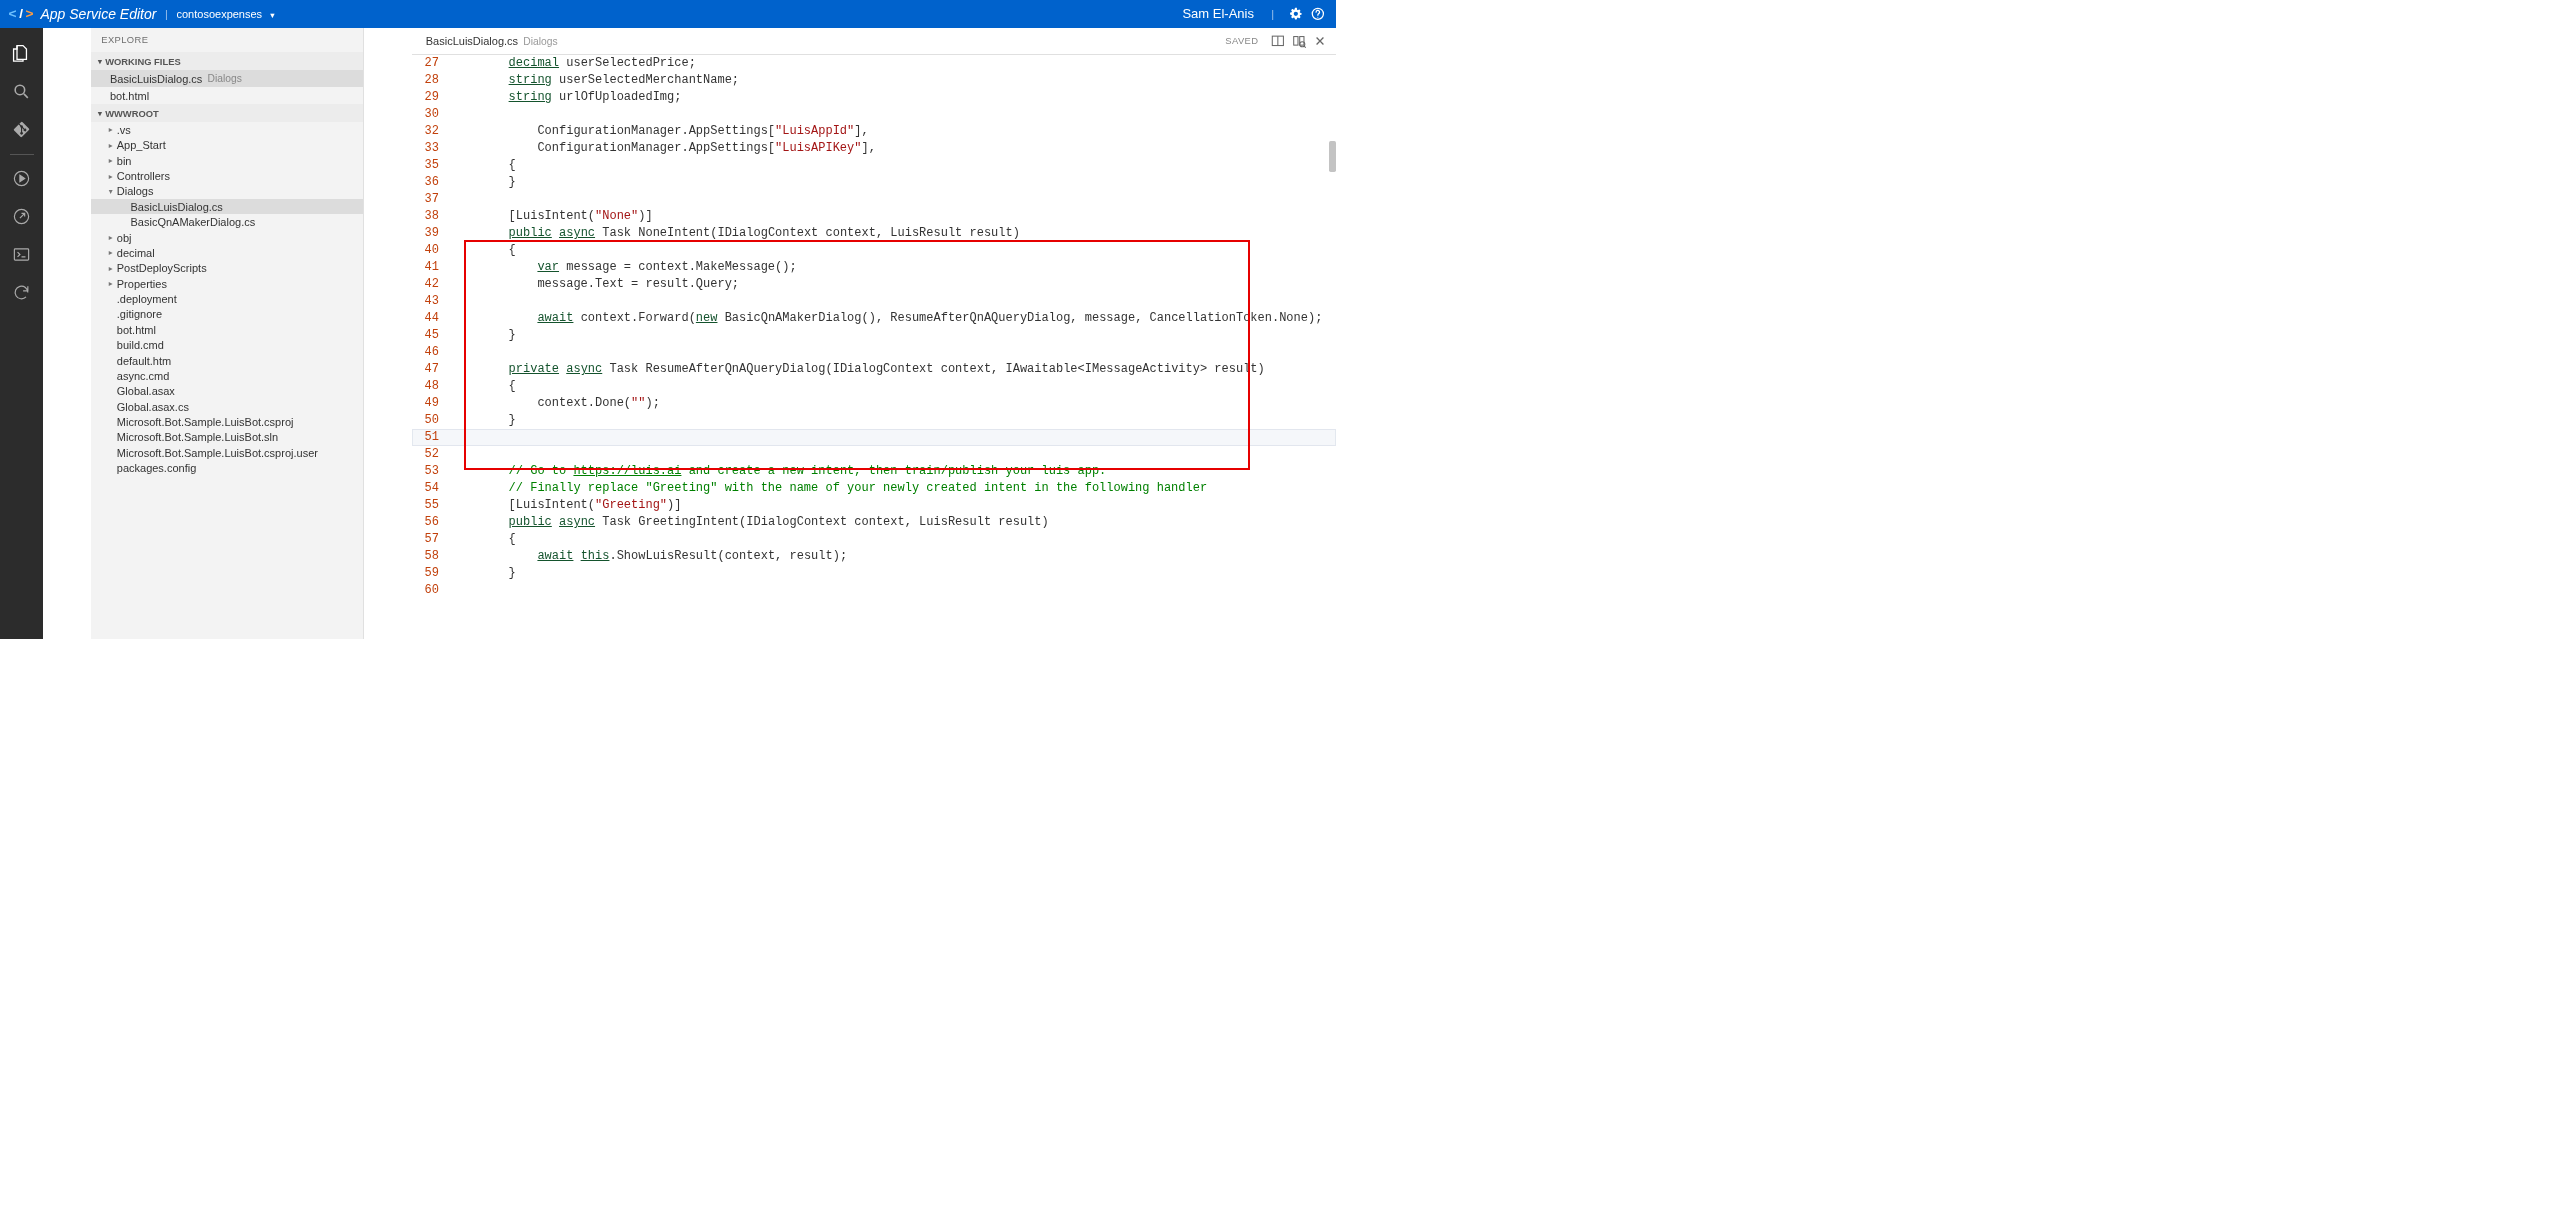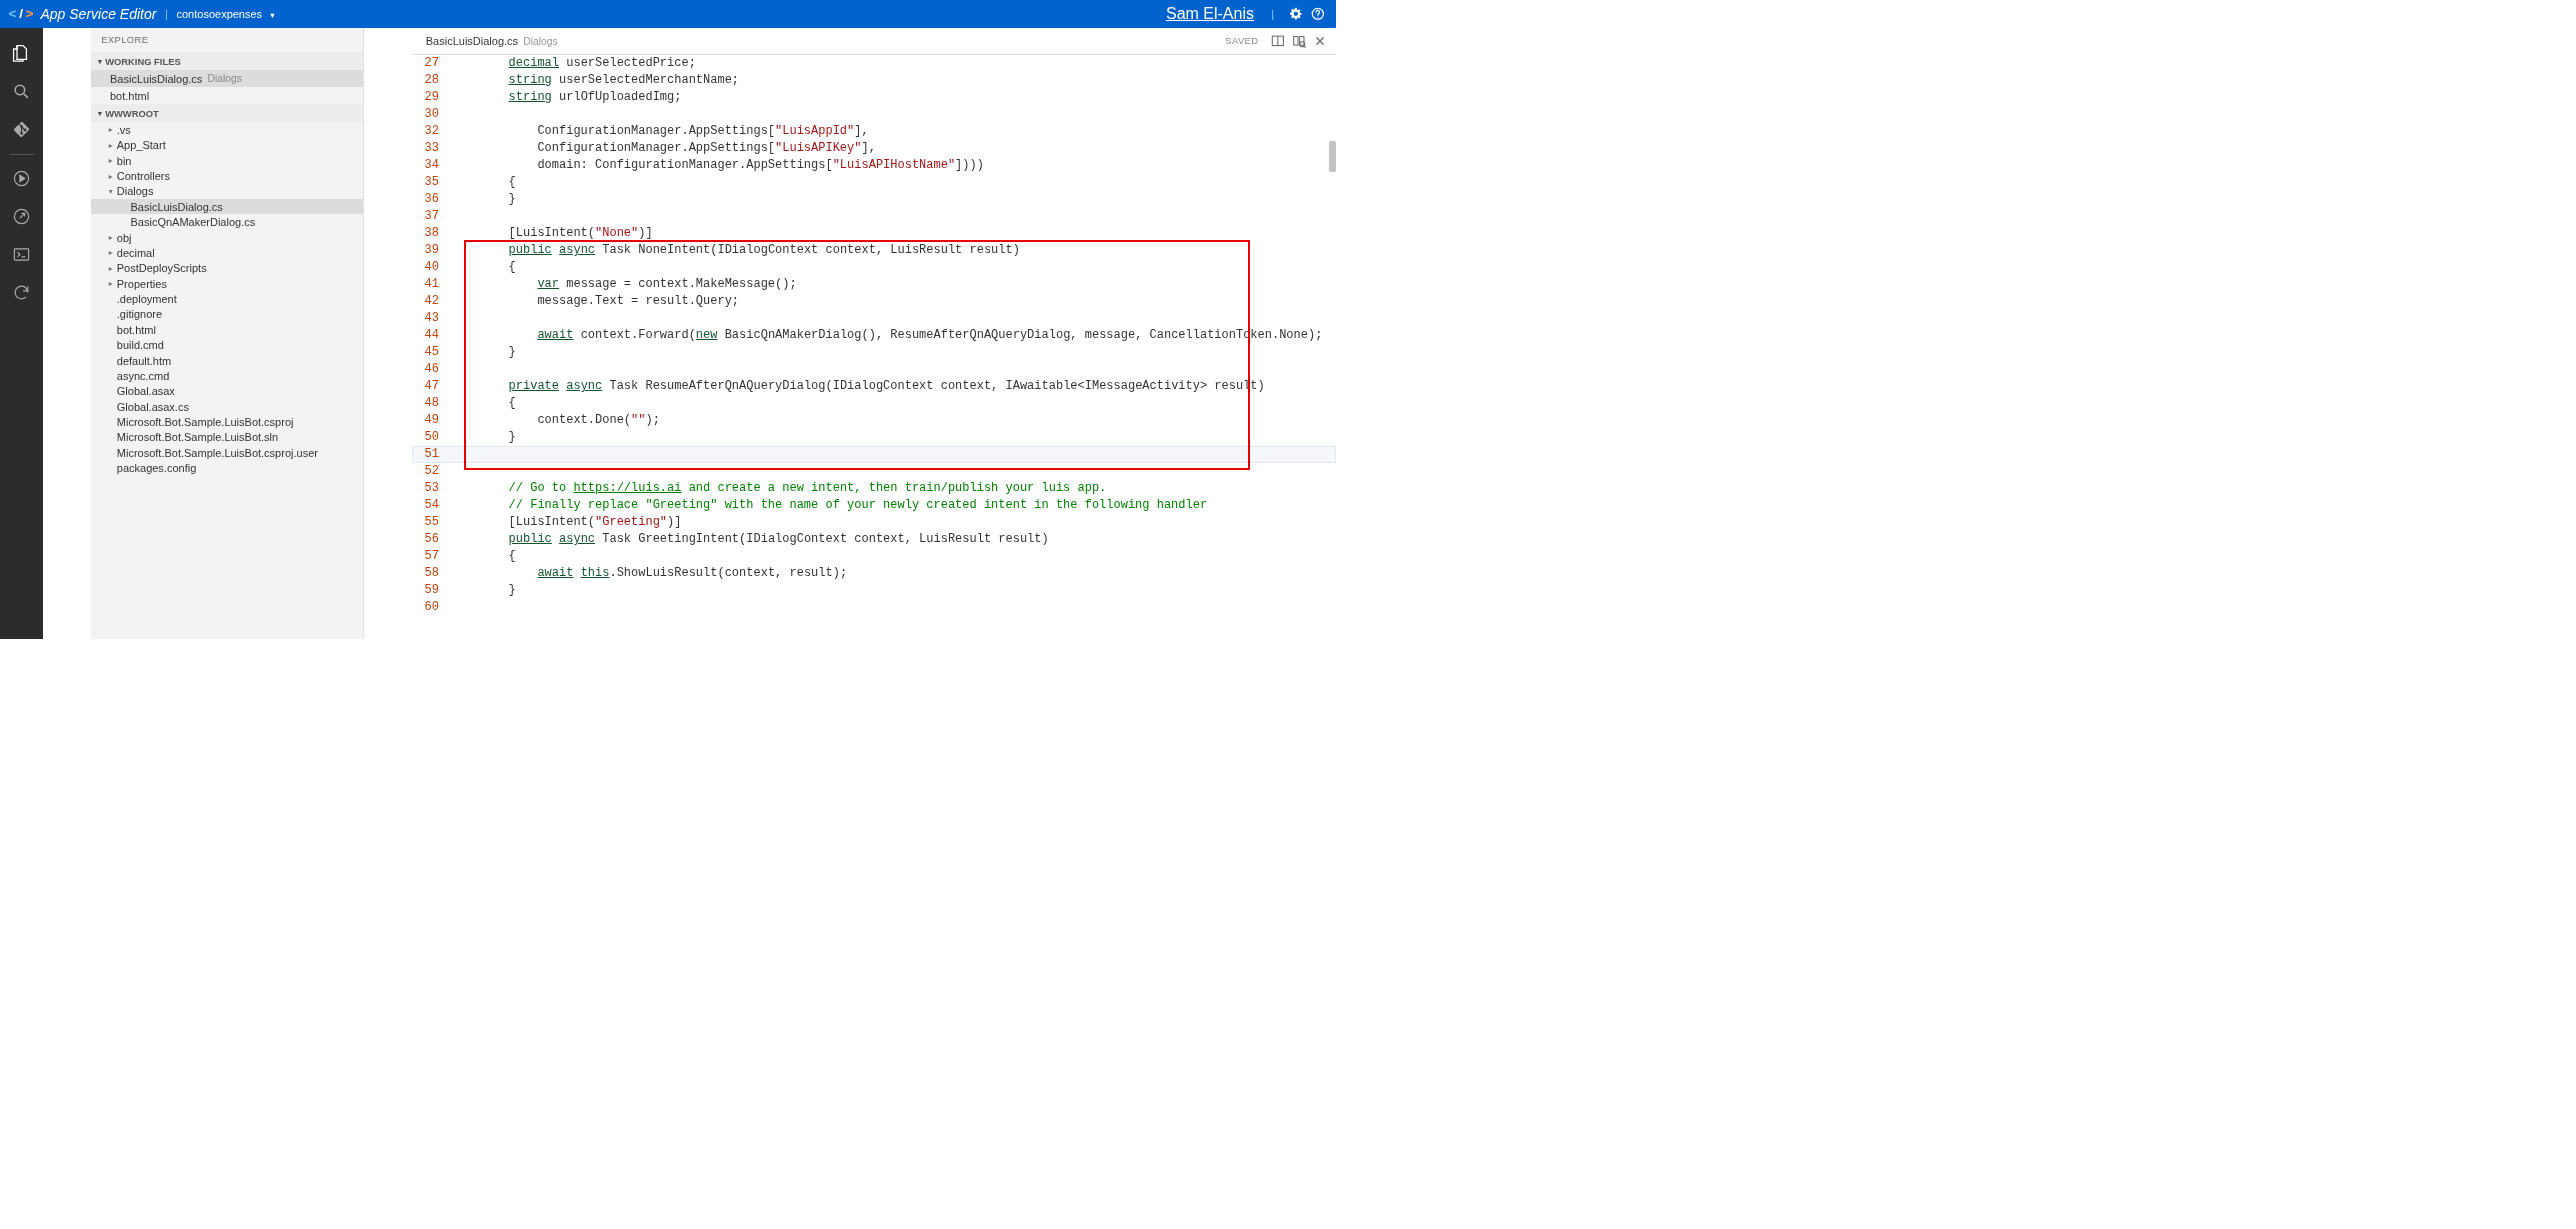--- a/index.html
+++ b/index.html
@@ -5,21 +5,21 @@
 * { margin:0; padding:0; box-sizing:border-box; }
 body { font-family:"Segoe UI",Arial,sans-serif; font-size:11px; color:#333; overflow:hidden; width:1336px; height:639px; background:#fff; }
 .topbar { height:27.5px; background:#0062cc; color:#fff; display:flex; align-items:center; padding:0 8.6px; }
 .topbar .logo { display:flex; align-items:center; gap:2.6px; margin-right:6.9px; }
 .topbar .logo-bracket { font-weight:bold; font-size:13.7px; }
 .topbar .title { font-size:14px;font-style:italic; }
 .topbar .sep { margin:0 8.6px; color:rgba(255,255,255,0.6); }
 .topbar .site { font-size:11px; }
 .topbar .chev { margin-left:5.2px; font-size:8.6px; }
 .topbar .spacer { flex:1; }
-.topbar .user { font-size:16px; margin-right:8.6px;text-decoration:underline; }
+.topbar .user { font-size:13px; margin-right:8.6px; }
 .topbar .icon-btn { width:19px; height:19px; display:flex; align-items:center; justify-content:center; cursor:pointer; margin-left:3.4px; }
 .main { display:flex; height:calc(100% - 27.5px);gap:48px; }
 .activity-bar { width:43px; background:#2c2c2c; display:flex; flex-direction:column; align-items:center; padding-top:6.9px; }
 .activity-bar .ab-item { width:43px; height:38px; display:flex; align-items:center; justify-content:center; cursor:pointer; color:#aaa; }
 .activity-bar .ab-item.active { color:#fff; }
 .activity-bar .ab-divider { width:24px; height:0.9px; background:#555; margin:5.2px 0; }
 .sidebar { width:273px; background:#f3f3f3; border-right:0.9px solid #e0e0e0; display:flex; flex-direction:column; }
 .sidebar .panel-title { padding:6.9px 10.3px; font-size:9.4px; color:#6f6f6f; letter-spacing:0.4px; }
 .sidebar .section-head { padding:3.4px 6.9px; font-size:9.4px; font-weight:600; color:#555; display:flex; align-items:center; cursor:pointer; background:#ececec; }
 .sidebar .section-head .twist { margin-right:3.4px; font-size:7.7px; }
@@ -317,24 +317,20 @@
         </div>
         <div class="code-line">
           <div class="gutter">32</div>
           <div class="line-content"><span>            ConfigurationManager.AppSettings[</span><span class="tok-str">"LuisAppId"</span><span>],</span></div>
         </div>
         <div class="code-line">
           <div class="gutter">33</div>
           <div class="line-content"><span>            ConfigurationManager.AppSettings[</span><span class="tok-str">"LuisAPIKey"</span><span>],</span></div>
         </div>
         <div class="code-line">
-          <div class="gutter">34</div>
-          <div class="line-content"><span>            domain: ConfigurationManager.AppSettings[</span><span class="tok-str">"LuisAPIHostName"</span><span>])))</span></div>
-        </div>
-        <div class="code-line">
           <div class="gutter">35</div>
           <div class="line-content"><span>        {</span></div>
         </div>
         <div class="code-line">
           <div class="gutter">36</div>
           <div class="line-content"><span>        }</span></div>
         </div>
         <div class="code-line">
           <div class="gutter">37</div>
           <div class="line-content"><span></span></div>

